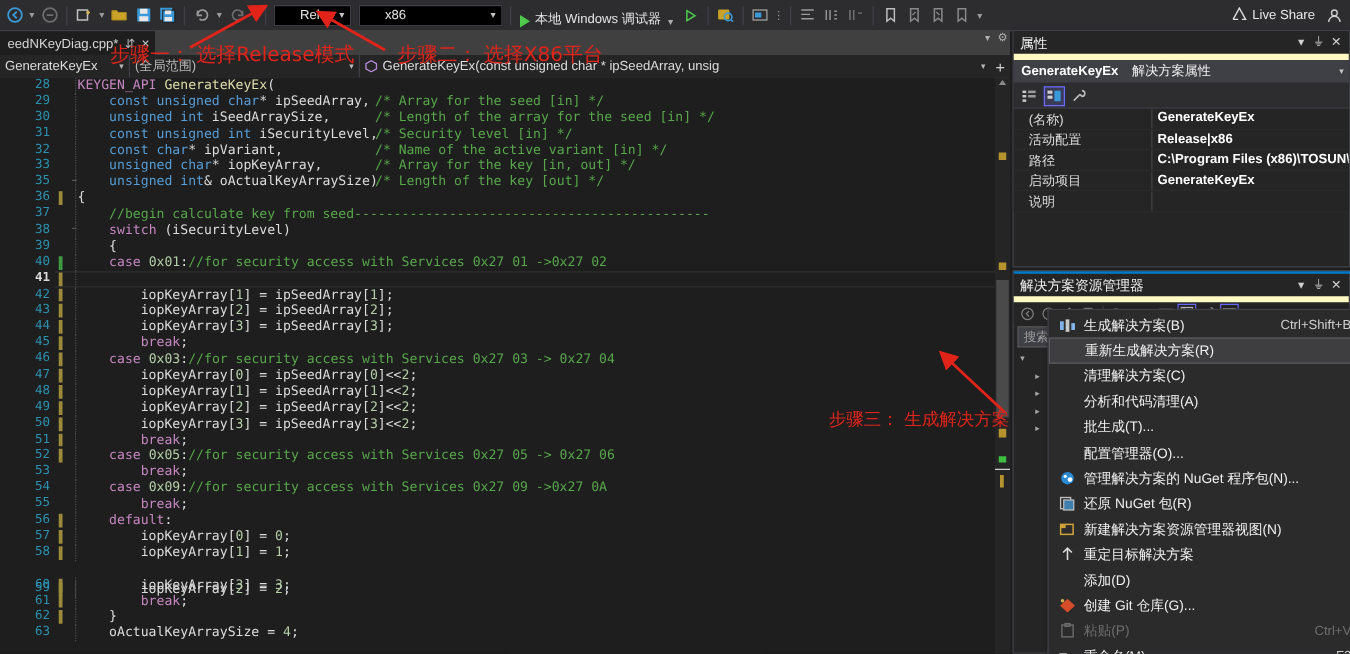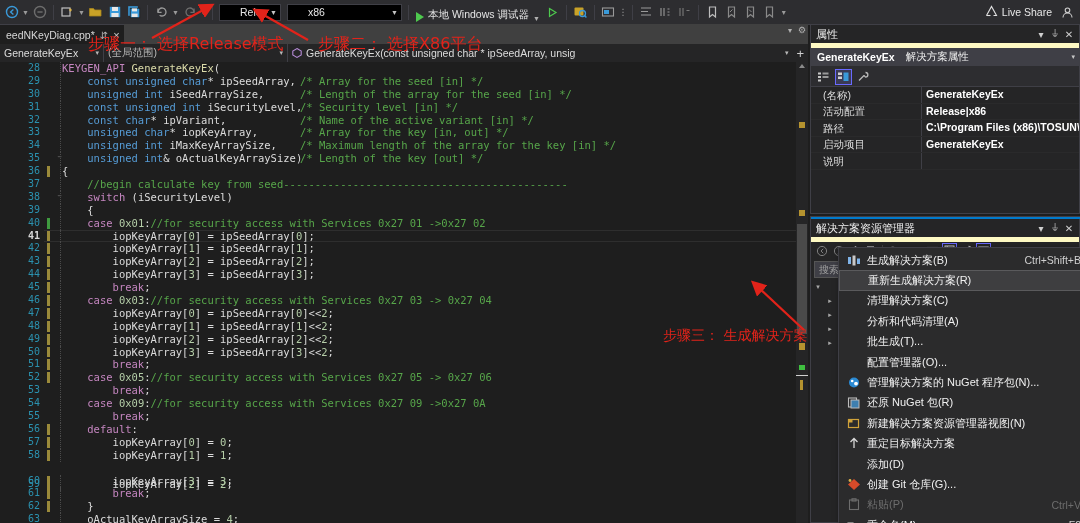--- a/index.html
+++ b/index.html
@@ -334,28 +334,27 @@
     <div class="nav-plus">+</div>
   </div>
 
   <div class="editor" id="editor">
       <div class="code-row" style="top: 0px;"><span class="lineno">28</span><span class="vline"></span><span class="codetext"><span class="mac">KEYGEN_API </span><span class="fn">GenerateKeyEx</span><span class="pun">(</span></span></div>
       <div class="code-row" style="top: 0px;"><span class="lineno">29</span><span class="vline"></span><span class="codetext"><span class="pun">    </span><span class="kw">const unsigned char</span><span class="pun">* ipSeedArray,</span></span><span class="cmt" style="position: absolute; left: 300px;">/* Array for the seed [in] */</span></div>
       <div class="code-row" style="top: 0px;"><span class="lineno">30</span><span class="vline"></span><span class="codetext"><span class="pun">    </span><span class="kw">unsigned int</span><span class="pun"> iSeedArraySize,</span></span><span class="cmt" style="position: absolute; left: 300px;">/* Length of the array for the seed [in] */</span></div>
       <div class="code-row" style="top: 0px; text-decoration: underline;"><span class="lineno">31</span><span class="vline"></span><span class="codetext"><span class="pun">    </span><span class="kw">const unsigned int</span><span class="pun"> iSecurityLevel,</span></span><span class="cmt" style="position: absolute; left: 300px;">/* Security level [in] */</span></div>
       <div class="code-row" style="top: 0px;"><span class="lineno">32</span><span class="vline"></span><span class="codetext"><span class="pun">    </span><span class="kw">const char</span><span class="pun">* ipVariant,</span></span><span class="cmt" style="position: absolute; left: 300px;">/* Name of the active variant [in] */</span></div>
       <div class="code-row" style="top: 0px;"><span class="lineno">33</span><span class="vline"></span><span class="codetext"><span class="pun">    </span><span class="kw">unsigned char</span><span class="pun">* iopKeyArray,</span></span><span class="cmt" style="position: absolute; left: 300px;">/* Array for the key [in, out] */</span></div>
-      <div class="code-row" style="top: 0px;"><span class="lineno">34</span><span class="vline"></span><span class="codetext"><span class="pun">    </span><span class="kw">unsigned int</span><span class="pun"> iMaxKeyArraySize,</span></span><span class="cmt" style="position: absolute; left: 300px;">/* Maximum length of the array for the key [in] */</span></div>
       <div class="code-row" style="top: 0px;"><span class="lineno">35</span><span class="outline">−</span><span class="vline"></span><span class="codetext"><span class="pun">    </span><span class="kw">unsigned int</span><span class="pun">&amp; oActualKeyArraySize)</span></span><span class="cmt" style="position: absolute; left: 300px;">/* Length of the key [out] */</span></div>
       <div class="code-row" style="top: 0px;"><span class="lineno">36</span><span class="chg-mark chg-yellow"></span><span class="vline"></span><span class="codetext"><span class="pun">{</span></span></div>
       <div class="code-row" style="top: 0px; padding-left: 13px;"><span class="lineno">37</span><span class="vline"></span><span class="codetext"><span class="pun">    </span><span class="cmt">//begin calculate key from seed---------------------------------------------</span></span></div>
       <div class="code-row" style="top: 0px;"><span class="lineno">38</span><span class="outline">−</span><span class="vline"></span><span class="codetext"><span class="pun">    </span><span class="kw2">switch</span><span class="pun"> (iSecurityLevel)</span></span></div>
       <div class="code-row" style="top: 0px;"><span class="lineno">39</span><span class="vline"></span><span class="codetext"><span class="pun">    {</span></span></div>
       <div class="code-row" style="top: 0px;"><span class="lineno">40</span><span class="chg-mark chg-green"></span><span class="vline"></span><span class="codetext"><span class="pun">    </span><span class="kw2">case</span><span class="pun"> </span><span class="num">0x01</span><span class="pun">:</span><span class="cmt">//for security access with Services 0x27 01 -&gt;0x27 02</span></span></div>
-      <div class="code-row" style="top: 0px;"><div class="cur-line" style="top: 0px;"></div><span class="lineno cur">41</span><span class="chg-mark chg-yellow"></span><span class="vline"></span><span class="codetext"><span class="pun">        iopKeyArray[</span><span class="num">0</span><span class="pun">] = ipSeedArray[</span><span class="num">0</span><span class="pun">];</span></span></div>
+      <div class="code-row" style="top: 0px;"><div class="cur-line" style="top: 0px;"></div><span class="lineno cur">41</span><span class="chg-mark chg-yellow"></span><span class="vline"></span></div>
       <div class="code-row" style="top: 0px;"><span class="lineno">42</span><span class="chg-mark chg-yellow"></span><span class="vline"></span><span class="codetext"><span class="pun">        iopKeyArray[</span><span class="num">1</span><span class="pun">] = ipSeedArray[</span><span class="num">1</span><span class="pun">];</span></span></div>
       <div class="code-row" style="top: 0px;"><span class="lineno">43</span><span class="chg-mark chg-yellow"></span><span class="vline"></span><span class="codetext"><span class="pun">        iopKeyArray[</span><span class="num">2</span><span class="pun">] = ipSeedArray[</span><span class="num">2</span><span class="pun">];</span></span></div>
       <div class="code-row" style="top: 0px;"><span class="lineno">44</span><span class="chg-mark chg-yellow"></span><span class="vline"></span><span class="codetext"><span class="pun">        iopKeyArray[</span><span class="num">3</span><span class="pun">] = ipSeedArray[</span><span class="num">3</span><span class="pun">];</span></span></div>
       <div class="code-row" style="top: 0px;"><span class="lineno">45</span><span class="chg-mark chg-yellow"></span><span class="vline"></span><span class="codetext"><span class="pun">        </span><span class="kw2">break</span><span class="pun">;</span></span></div>
       <div class="code-row" style="top: 0px;"><span class="lineno">46</span><span class="chg-mark chg-yellow"></span><span class="vline"></span><span class="codetext"><span class="pun">    </span><span class="kw2">case</span><span class="pun"> </span><span class="num">0x03</span><span class="pun">:</span><span class="cmt">//for security access with Services 0x27 03 -&gt; 0x27 04</span></span></div>
       <div class="code-row" style="top: 0px;"><span class="lineno">47</span><span class="chg-mark chg-yellow"></span><span class="vline"></span><span class="codetext"><span class="pun">        iopKeyArray[</span><span class="num">0</span><span class="pun">] = ipSeedArray[</span><span class="num">0</span><span class="pun">]&lt;&lt;</span><span class="num">2</span><span class="pun">;</span></span></div>
       <div class="code-row" style="top: 0px;"><span class="lineno">48</span><span class="chg-mark chg-yellow"></span><span class="vline"></span><span class="codetext"><span class="pun">        iopKeyArray[</span><span class="num">1</span><span class="pun">] = ipSeedArray[</span><span class="num">1</span><span class="pun">]&lt;&lt;</span><span class="num">2</span><span class="pun">;</span></span></div>
       <div class="code-row" style="top: 0px;"><span class="lineno">49</span><span class="chg-mark chg-yellow"></span><span class="vline"></span><span class="codetext"><span class="pun">        iopKeyArray[</span><span class="num">2</span><span class="pun">] = ipSeedArray[</span><span class="num">2</span><span class="pun">]&lt;&lt;</span><span class="num">2</span><span class="pun">;</span></span></div>
       <div class="code-row" style="top: 0px;"><span class="lineno">50</span><span class="chg-mark chg-yellow"></span><span class="vline"></span><span class="codetext"><span class="pun">        iopKeyArray[</span><span class="num">3</span><span class="pun">] = ipSeedArray[</span><span class="num">3</span><span class="pun">]&lt;&lt;</span><span class="num">2</span><span class="pun">;</span></span></div>
       <div class="code-row" style="top: 0px;"><span class="lineno">51</span><span class="chg-mark chg-yellow"></span><span class="vline"></span><span class="codetext"><span class="pun">        </span><span class="kw2">break</span><span class="pun">;</span></span></div>

